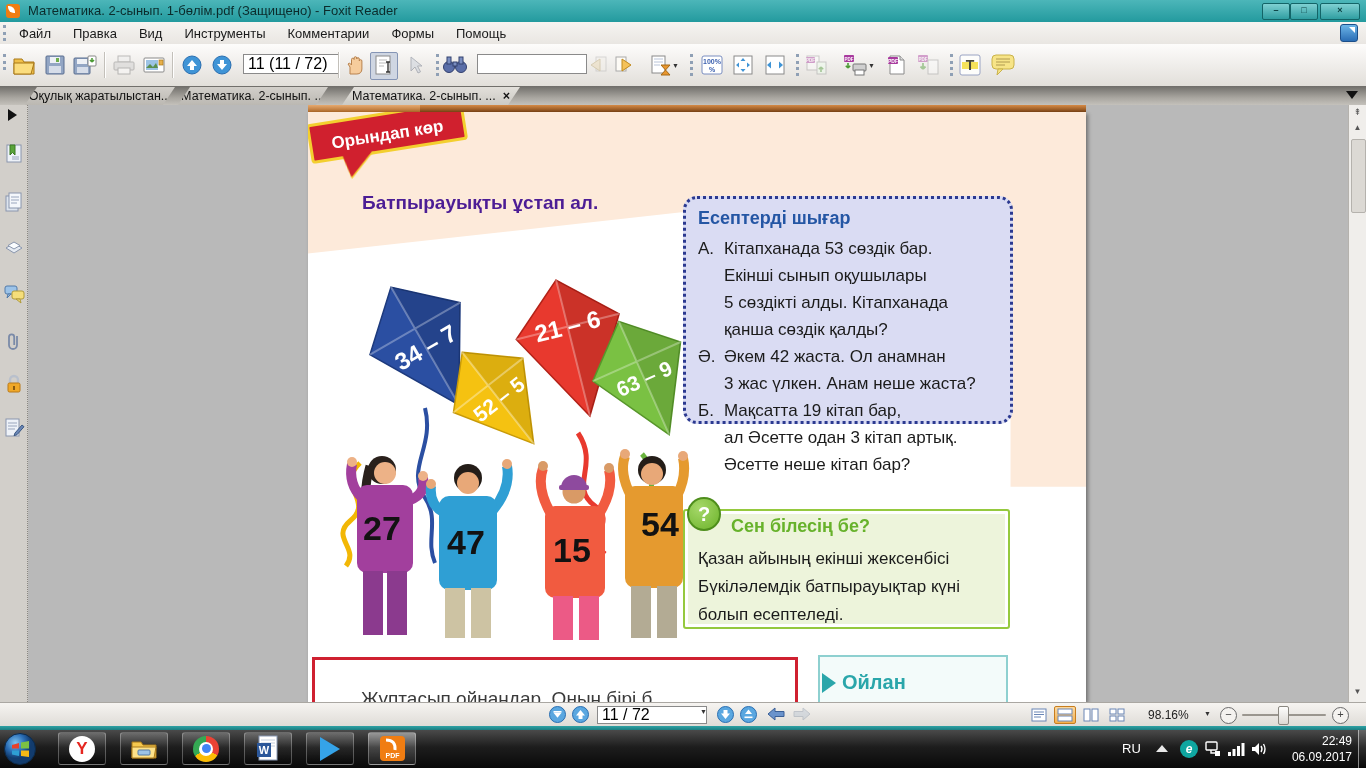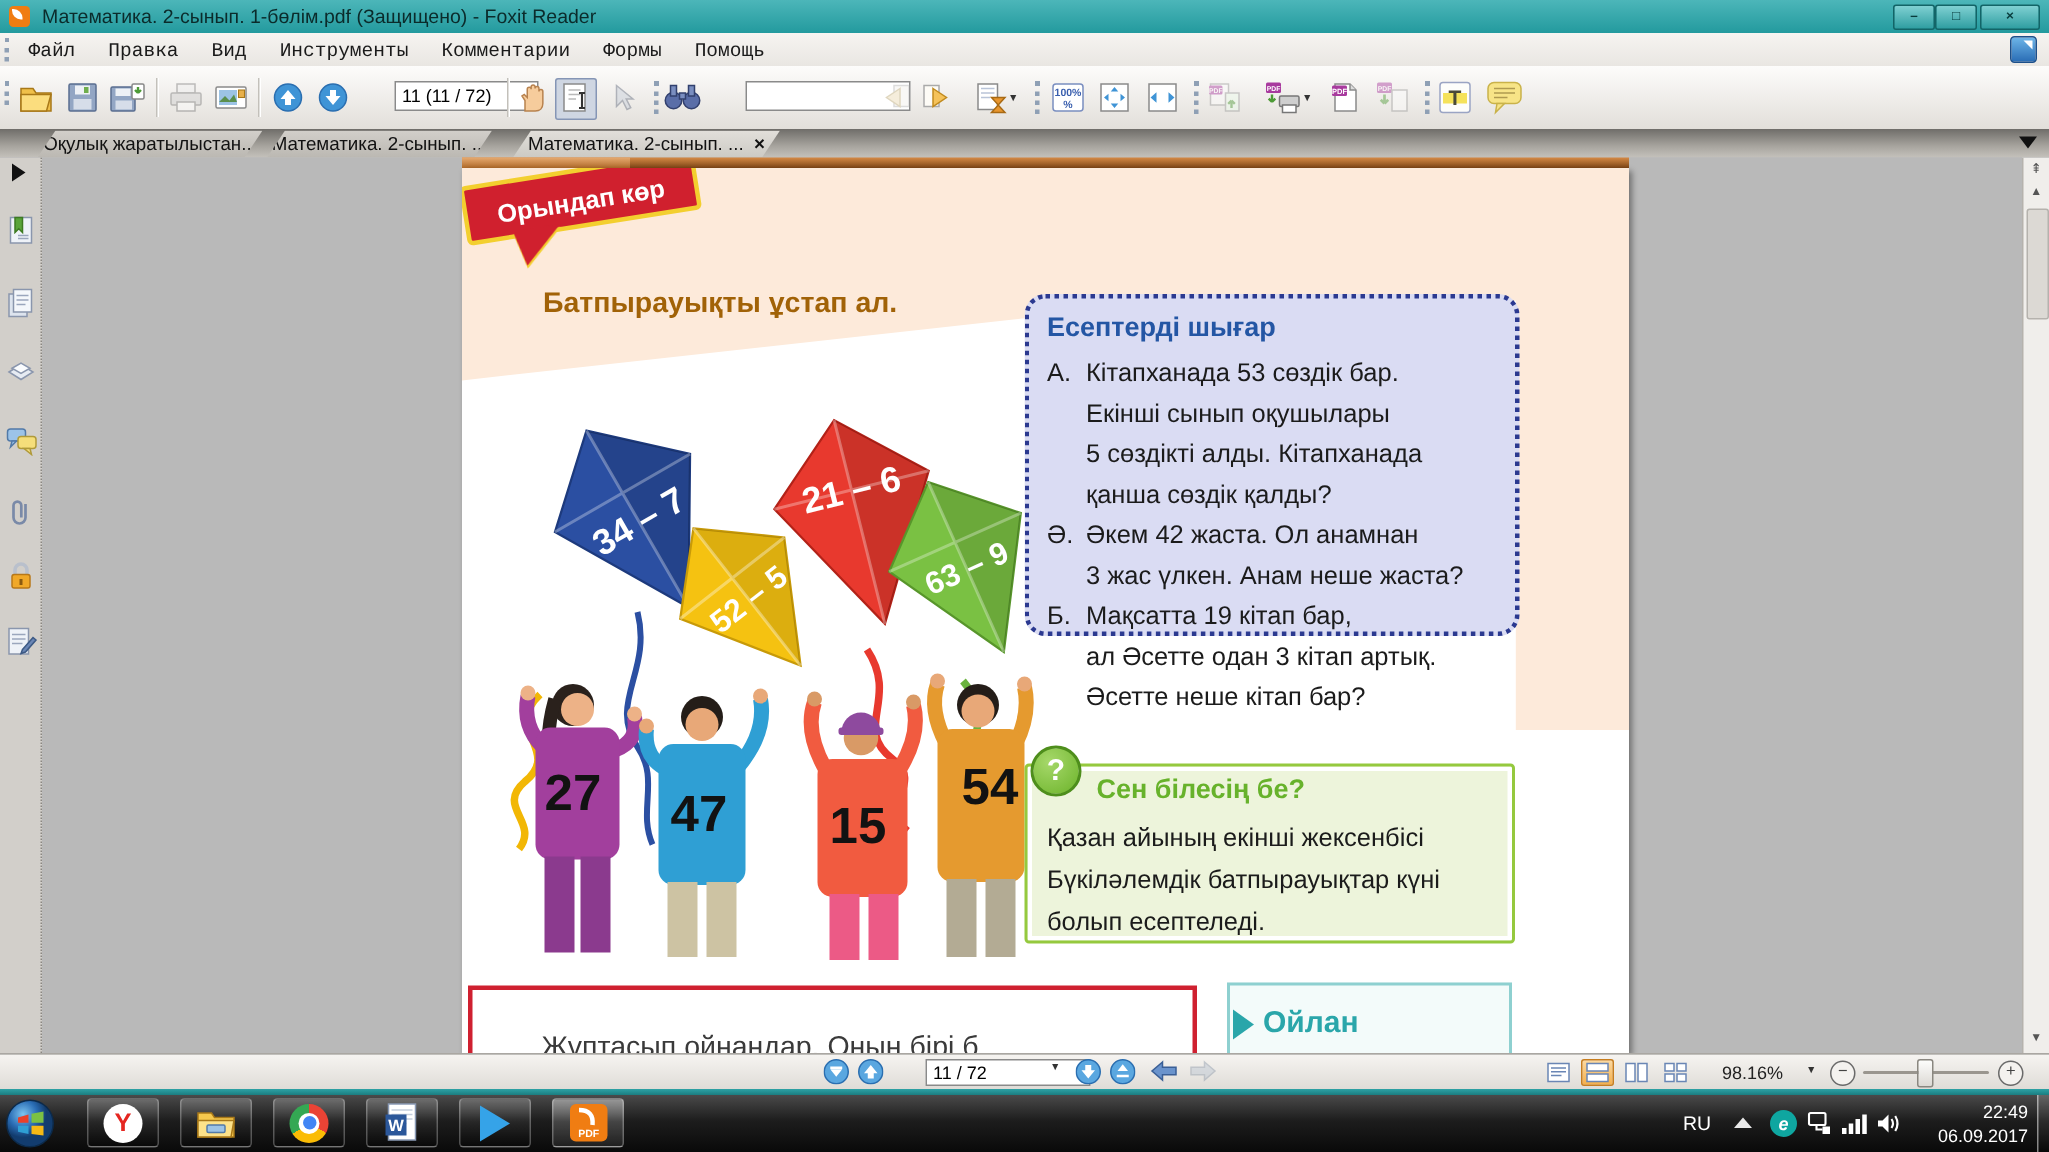--- a/index.html
+++ b/index.html
@@ -6,51 +6,51 @@
   body{width:1366px;height:768px;overflow:hidden;font-family:"Liberation Sans","DejaVu Sans",sans-serif;background:#b9b9b9;position:relative;}
   .abs{position:absolute;}
   .pre{white-space:pre-line;}
   
   #titlebar{left:0;top:0;width:1366px;height:22px;background:linear-gradient(#4cb6b9,#239a9e);border-bottom:1px solid #17777a;}
   #titlebar .appicon{left:6px;top:4px;width:14px;height:14px;background:#f07d12;border-radius:3px;}
   #titlebar .appicon:before{content:"";position:absolute;left:2px;top:2px;width:7px;height:7px;border-radius:0 6px 0 6px;background:#fff;}
   #titlebar .title{left:28px;top:3px;font-size:13px;color:#0b2b2b;}
   .winbtn{top:3px;width:26px;height:15px;background:linear-gradient(#7fd0d2,#2f9ea1);border:1px solid #136467;border-radius:2px;font-size:9px;line-height:13px;text-align:center;color:#083c3d;font-weight:bold;}
   
-  #menubar{left:0;top:22px;width:1366px;height:22px;background:linear-gradient(#f6f4f1,#e9e6e2);border-bottom:1px solid #d4d1cc;font-family:Liberation Mono, monospace;}
+  #menubar{left:0;top:22px;width:1366px;height:22px;background:linear-gradient(#f6f4f1,#e9e6e2);border-bottom:1px solid #d4d1cc;}
   .draghandle{width:3px;border-left:3px dotted #8fa0b5;height:16px;top:3px;}
   .menuitem{display:inline-block;padding:4px 11px;font-size:13px;color:#1a1a1a;}
   #menu-extra{right:8px;top:2px;width:16px;height:16px;background:linear-gradient(#6db5e8,#2a6db5);border:1px solid #1c4f8a;border-radius:3px;}
   #menu-extra:before{content:"";position:absolute;right:2px;top:2px;border-left:6px solid transparent;border-top:6px solid #fff;}
   
   #toolbar{left:0;top:44px;width:1366px;height:42px;background:linear-gradient(#fdfcfb,#e2dfda);border-bottom:1px solid #b2afa9;}
   .tbtn{top:8px;height:26px;display:flex;align-items:center;justify-content:center;}
   .tsep{top:8px;width:1px;height:26px;background:#c3c0ba;border-right:1px solid #fff;}
   .tdots{top:10px;width:3px;height:22px;border-left:3px dotted #8fa0b5;}
   .pressed{background:#cfd6e2;border:1px solid #8595b5;border-radius:2px;}
-  .tinput{border:1px solid #8a8a8a;background:#fff;height:18px;font-size:12px;padding:0 4px;font-family:inherit;margin-left:20px;}
+  .tinput{border:1px solid #8a8a8a;background:#fff;height:18px;font-size:16px;padding:0 4px;font-family:inherit;}
   .caret{font-size:7px;color:#333;}
   
   #tabbar{left:0;top:86px;width:1366px;height:19px;background:linear-gradient(#6f6d69,#a7a49e 60%,#c4c1bb);}
   .tab{top:1px;height:18px;line-height:18px;font-size:12.5px;color:#111;text-align:center;clip-path:polygon(12px 0,100% 0,calc(100% - 12px) 100%,0 100%);background:linear-gradient(#d2cfca,#bbb8b2);}
   .tab.active{background:linear-gradient(#e2dfda,#cccac4);font-weight:normal;}
   #tablist-caret{right:8px;top:5px;width:0;height:0;border-left:6px solid transparent;border-right:6px solid transparent;border-top:8px solid #111;}
   
   #main{left:0;top:105px;width:1366px;height:597px;background:#b9b9b9;overflow:hidden;}
   #leftpanel{left:0;top:0;width:27px;height:597px;background:#d2cfca;border-right:1px dotted #8a8782;}
   .lpicon{left:4px;width:19px;height:19px;}
   #vscroll{right:0;top:0;width:17px;height:597px;background:#f0eeeb;border-left:1px solid #b5b2ad;}
   .scrollbit{left:2px;width:13px;text-align:center;color:#555;}
   #prevpage-strip{left:308px;top:-2px;width:778px;height:9px;background:linear-gradient(#ef9e53,#7d4516);}
   #prevpage-strip .lighter{left:0;top:0;width:112px;height:9px;background:linear-gradient(#f6bc83,#b06a2a);}
   
   #page{left:308px;top:7px;width:778px;height:590px;background:#fff;box-shadow:2px 2px 4px rgba(0,0,0,.4);overflow:hidden;}
   #cream{left:0;top:0;width:778px;height:590px;background:#fdeada;
      clip-path:polygon(0 0,100% 0,100% 63.5%,90.3% 63.5%,90.3% 15%,48% 17%,0 24%);}
-  #heading{left:54px;top:80px;font-size:19px;font-weight:bold;color:#a16207;}
+  #heading{left:54px;top:80px;font-size:19px;font-weight:bold;color:#4c1d95;}
   #subheading{left:54px;top:106px;font-size:19px;color:#2a7dc0;line-height:26px;}
   #problems{left:375px;top:84px;width:330px;height:228px;background:#dadcf3;border:3px dotted #2b3990;border-radius:14px;box-sizing:border-box;padding:9px 12px 0 12px;}
   #problems .ptitle{font-size:18px;font-weight:bold;color:#2456a4;margin-bottom:6px;}
   .prow{display:flex;font-size:17px;color:#1b1b1b;line-height:27px;}
   .prow .letter{width:26px;flex:none;}
   #know{left:375px;top:397px;width:327px;height:120px;background:#edf4db;border:2px solid #95c93e;box-shadow:inset 0 0 0 3px #fff;box-sizing:border-box;border-radius:3px;}
   #know .qcircle{left:2px;top:-14px;width:34px;height:34px;border-radius:50%;background:radial-gradient(circle at 35% 30%,#a6d86a,#6cb32a);border:2px solid #4e8e1c;box-sizing:border-box;color:#fff;font-weight:bold;font-size:20px;text-align:center;line-height:30px;}
   #know .ktitle{left:46px;top:5px;font-size:18px;font-weight:bold;color:#67b22b;}
   #know .ktext{left:13px;top:34px;font-size:17px;color:#1b1b1b;line-height:28px;}
   #scene{left:22px;top:146px;}

